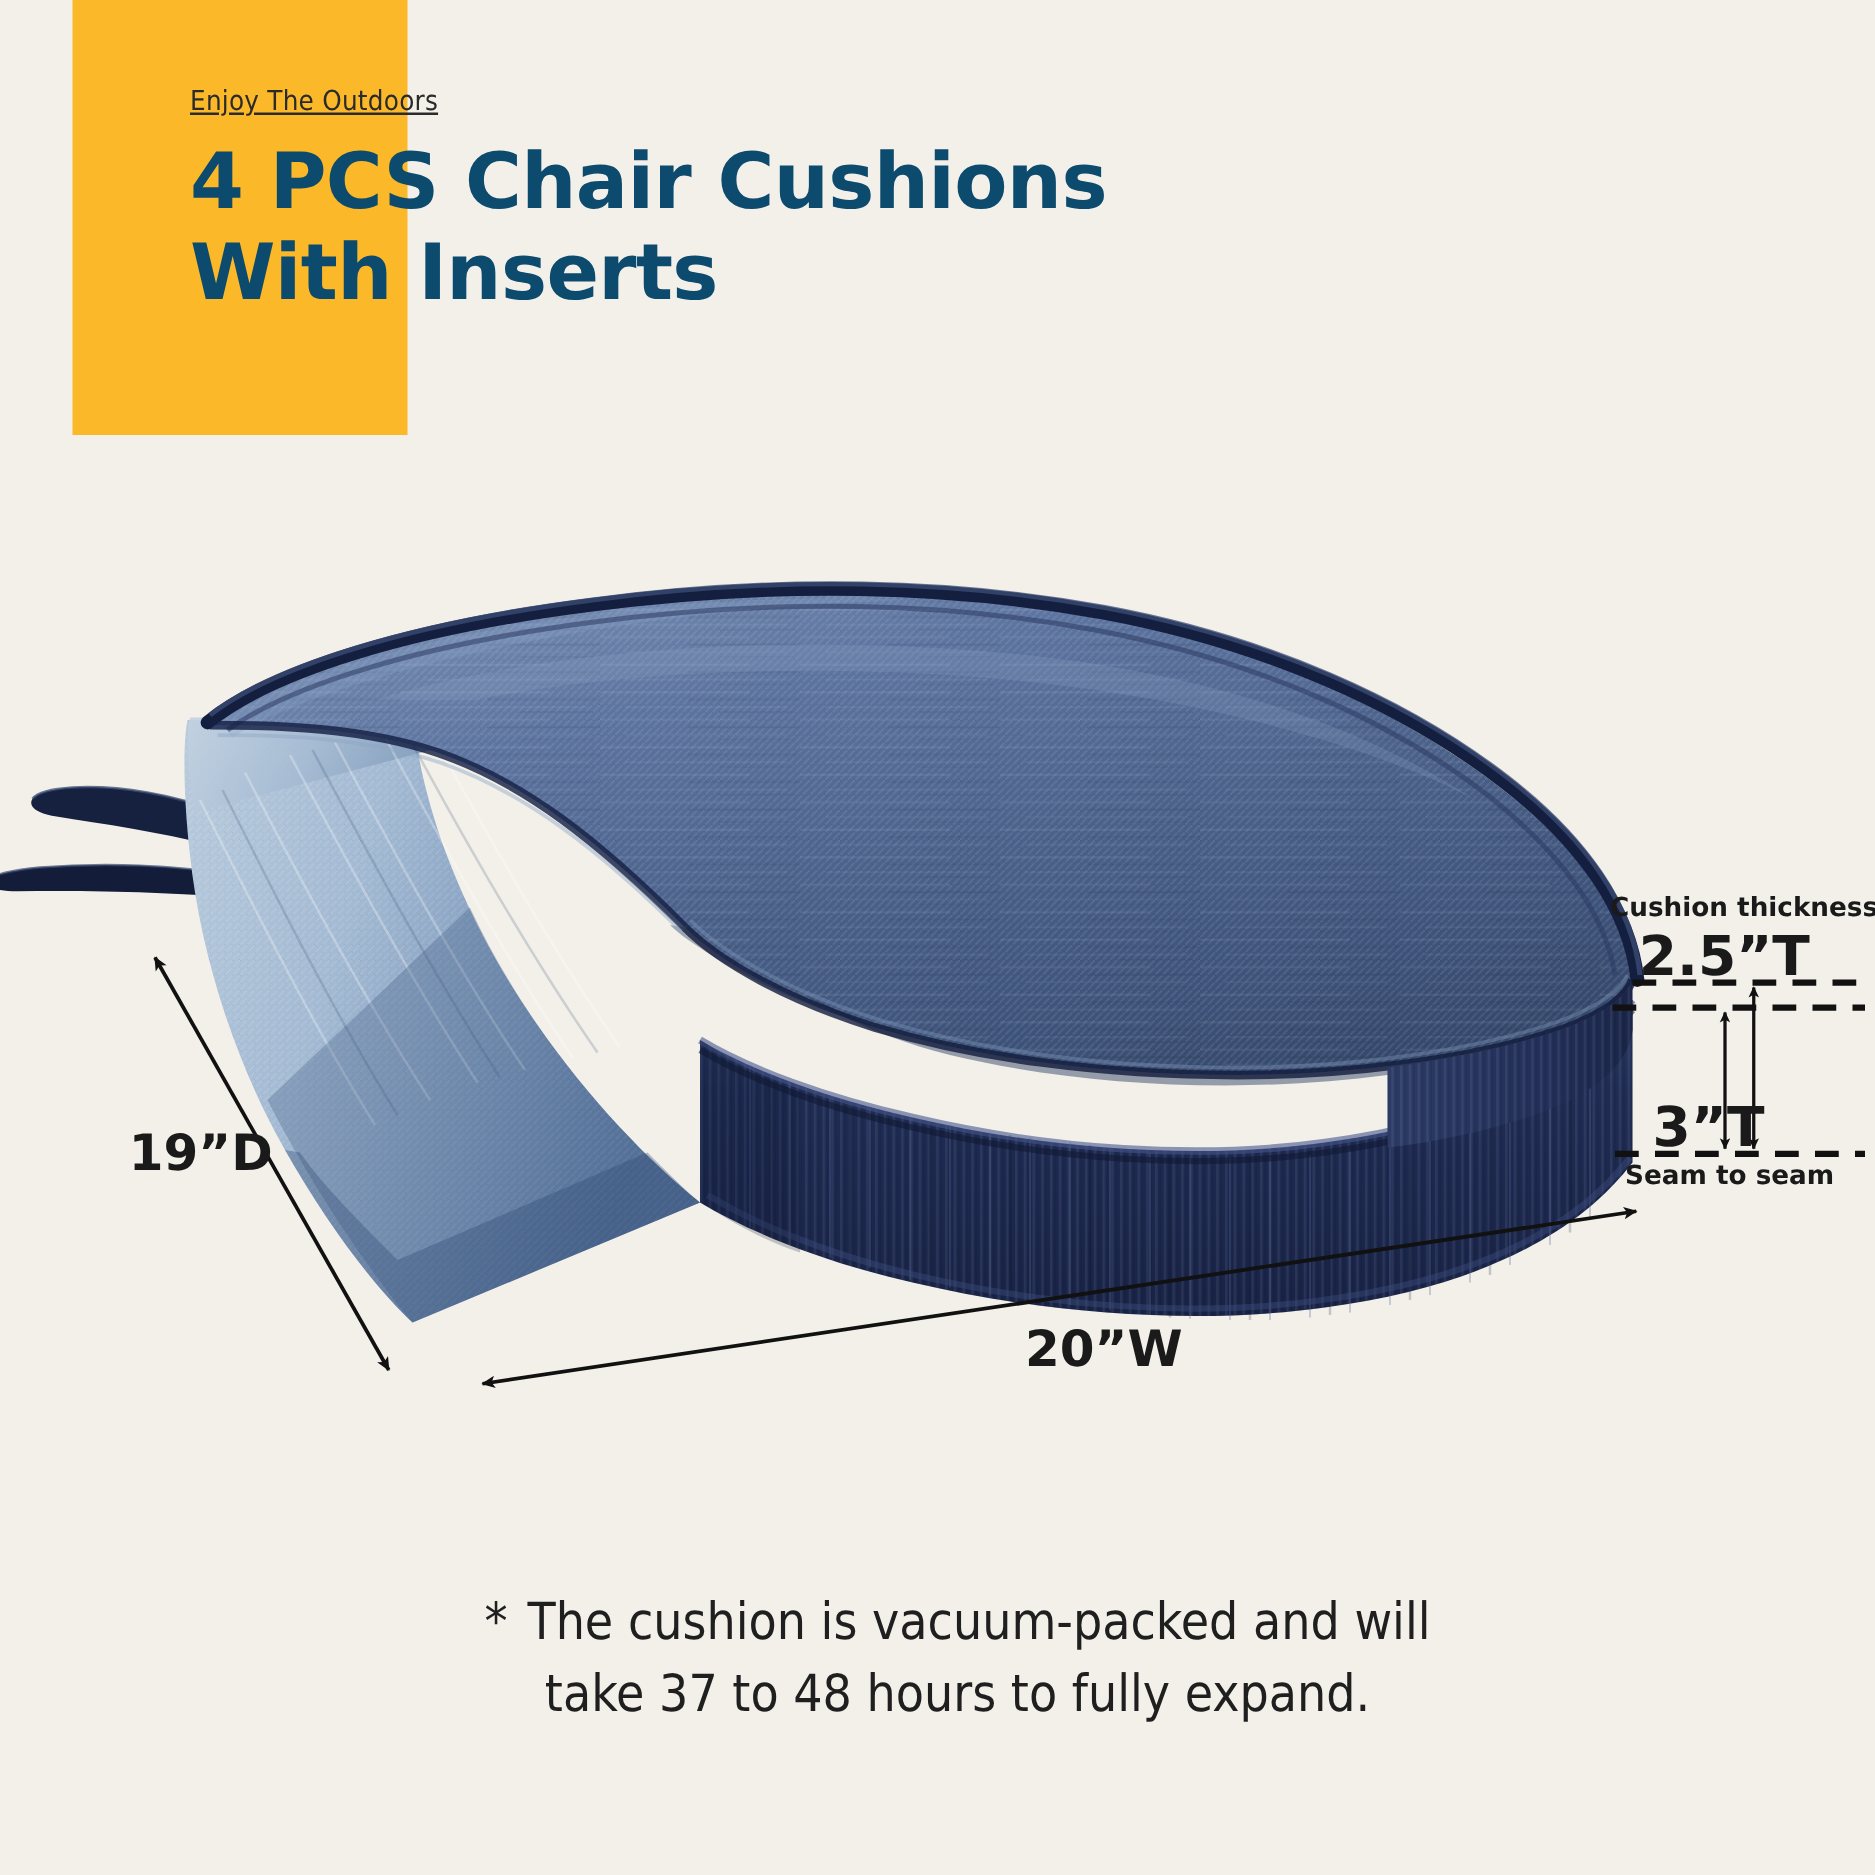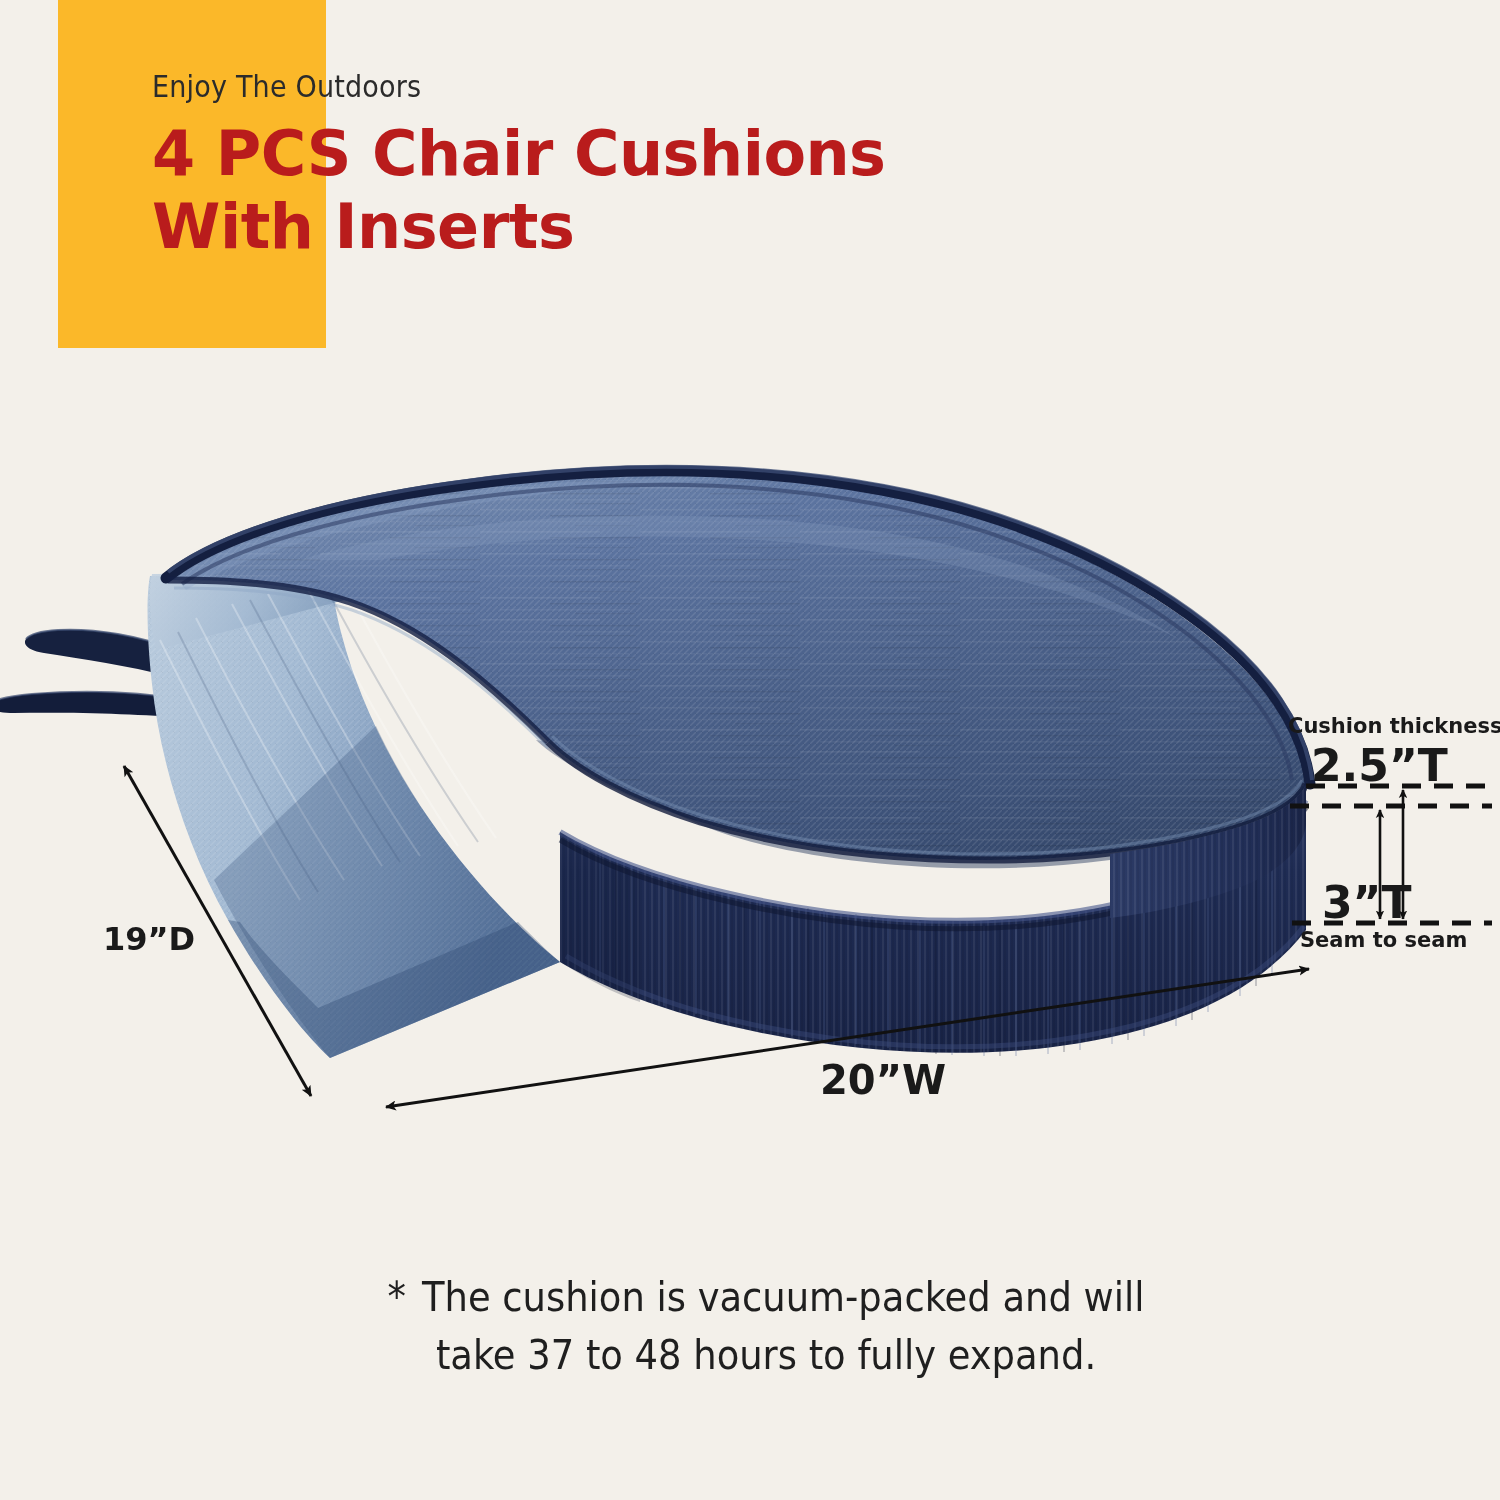--- a/index.html
+++ b/index.html
@@ -21,33 +21,34 @@
     left: 58px; top: 0px;
     width: 268px; height: 348px;
     background: #fbb829;
   }
   #header-text {
     position: absolute;
     left: 152px; top: 70px;
     width: 1000px;
   }
   #eyebrow {
-    font-size: 30px;
+    font-size: 22px;
     font-weight: 400;
     color: #2b2b2b;
     letter-spacing: 0.2px;
     line-height: 1.1;
     margin: 0 0 14px 0;
     font-family: "DejaVu Sans", sans-serif;
     font-stretch: condensed;
+    text-decoration: underline;
   }
   #headline {
     font-size: 62px;
     font-weight: 700;
-    color: #b91c1c;
+    color: #0c4a6e;
     line-height: 1.18;
     margin: 0;
     letter-spacing: -0.5px;
     font-family: "DejaVu Sans", sans-serif;
   }
   #headline .l2 { display: block; }
 
   
   #product-art {
     position: absolute;
@@ -58,22 +59,22 @@
 
   
   .dim-label {
     position: absolute;
     font-family: "DejaVu Sans", sans-serif;
     font-weight: 700;
     color: #1a1a1a;
     white-space: nowrap;
   }
   #label-depth {
-    left: 103px; top: 920px;
-    font-size: 32px;
+    left: 103px; top: 900px;
+    font-size: 40px;
   }
   #label-width {
     left: 820px; top: 1057px;
     font-size: 40px;
   }
   #label-thick-top {
     left: 1311px; top: 740px;
     font-size: 44px;
   }
   #label-thick-bottom {

